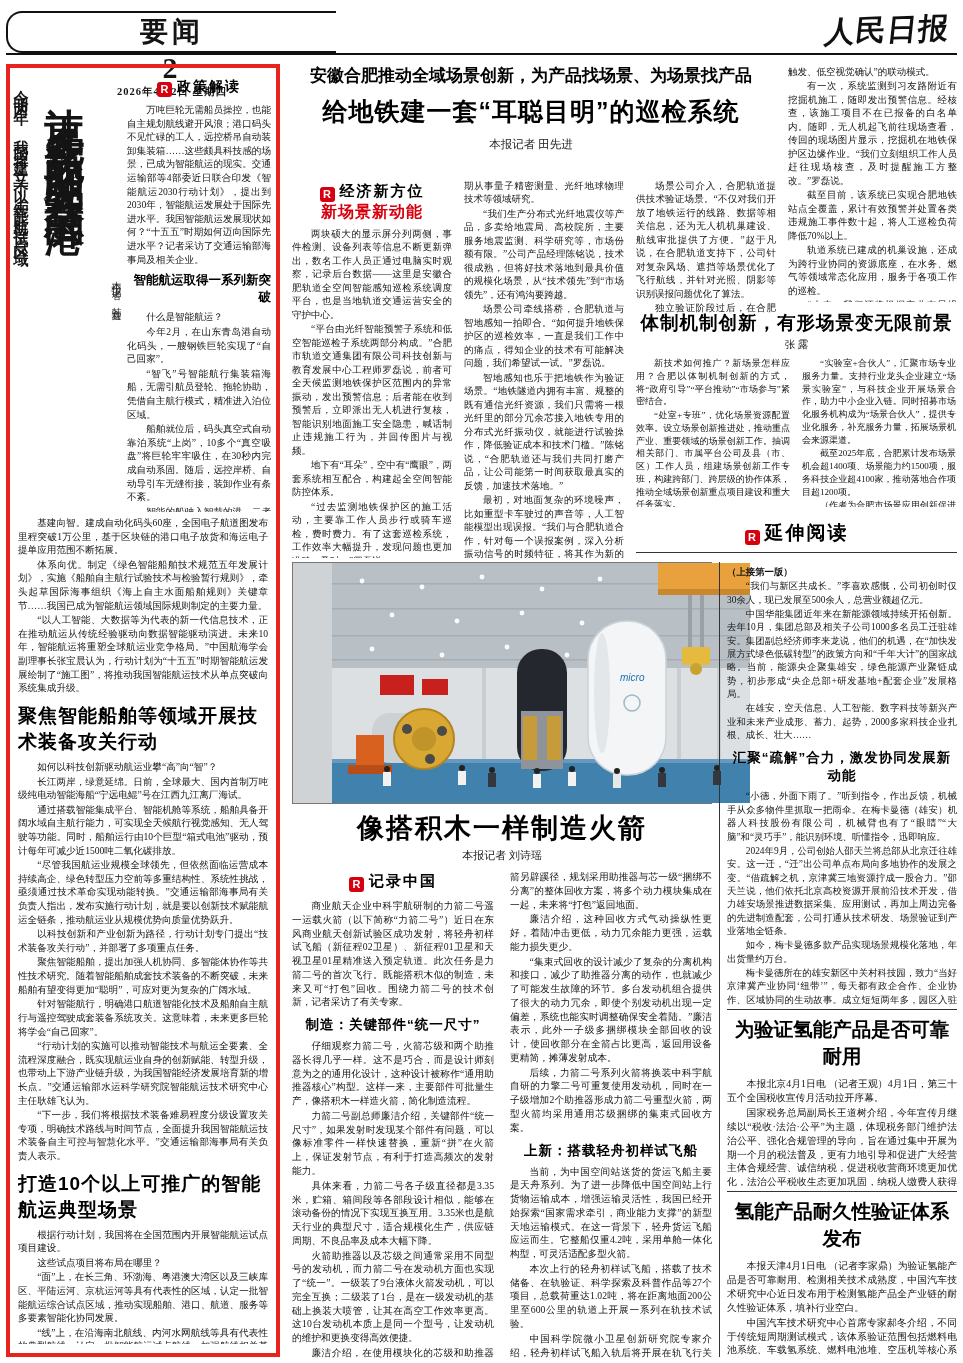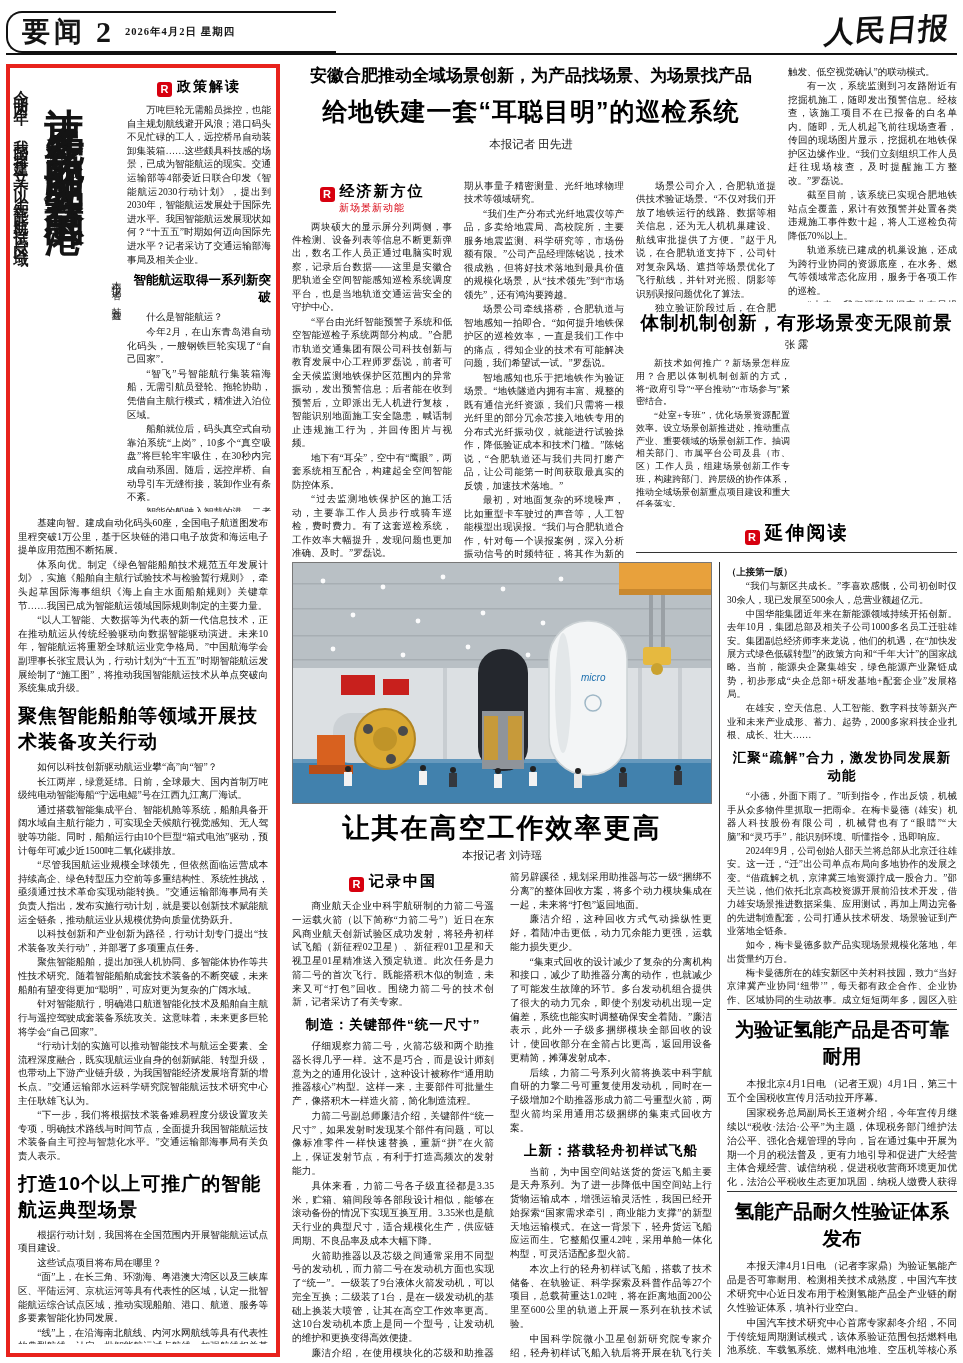--- a/index.html
+++ b/index.html
@@ -15,21 +15,21 @@
         width:15px;height:15px;text-align:center;border-radius:3px;margin-right:5px;vertical-align:-2px;}
   .badge{font-family:"Liberation Sans",sans-serif;font-weight:900;color:#000000;letter-spacing:2px;}
   .vert{writing-mode:vertical-rl;text-orientation:upright;}
   .hrule{border-top:1.5px solid #333;height:0;}
   .vrule{border-left:1.5px solid #333;width:0;}
   .subhead{font-family:"Liberation Sans",sans-serif;font-weight:900;color:#000;text-align:center;margin:6px 0 4px;}
   .byline{text-align:center;color:#222;}
   
   #masthead{position:absolute;left:6px;top:6px;width:951px;height:47px;border-bottom:2.5px solid #111;}
   #bracket{position:absolute;left:0;top:5px;width:330px;height:42px;border:2.5px solid #111;border-right:none;
-           border-radius:16px 0 0 16px;display:flex;align-items:center;padding-left:14px;box-sizing:border-box;}
+           border-radius:16px 0 0 16px;display:flex;align-items:center;box-sizing:border-box;flex-direction:column;}
   #mh-section{font-size:28px;font-weight:900;font-family:"Liberation Sans",sans-serif;letter-spacing:4px;}
   #mh-page{font-size:30px;font-weight:700;margin:0 14px 0 10px;font-family:"Liberation Serif",serif;}
   #mh-date{font-size:10.5px;font-weight:bold;letter-spacing:1px;}
   #mh-logo{position:absolute;right:8px;top:4px;font-size:30px;font-weight:900;font-family:"DejaVu Serif",serif;
            transform:skewX(-8deg) rotate(-2deg);letter-spacing:1px;color:#101010;}
   
   #ship{position:absolute;left:6px;top:64px;width:274px;height:1293px;border:4px solid #e8221c;box-sizing:border-box;}
   #ship-sub{position:absolute;left:3px;top:10px;height:625px;font-size:15px;font-weight:bold;letter-spacing:7px;line-height:1;}
   #ship-title{position:absolute;left:34px;top:8px;height:675px;font-size:40px;font-weight:900;letter-spacing:9px;
               font-family:"Liberation Sans",sans-serif;line-height:1.05;}
@@ -44,31 +44,31 @@
   #sw-kicker{font-size:17px;font-weight:900;}
   #sw-title{font-size:25px;margin-top:8px;letter-spacing:1px;}
   #sw-byline{font-size:11.5px;margin-top:9px;}
   .sw-col{font-size:9.5px;}
   #sw-c1{left:292px;top:180px;width:160px;height:378px;}
   #sw-c2{left:464px;top:180px;width:160px;height:378px;}
   #sw-c3{left:636px;top:180px;width:140px;height:136px;}
   #sw-c4{left:788px;top:66px;width:169px;height:236px;}
   #sw-badge{text-align:center;margin:2px 0 6px;line-height:1.25;}
   #sw-badge .b1{font-size:15px;}
-  #sw-badge .b2{font-size:10px;font-weight:400;letter-spacing:1px;color:#d7000f;font-family:"Liberation Sans",sans-serif;}
+  #sw-badge .b2{font-size:16px;font-weight:700;letter-spacing:1px;color:#d7000f;font-family:"Liberation Sans",sans-serif;}
   
   #tz{position:absolute;left:636px;top:310px;width:321px;height:208px;}
   #tz-title{font-size:18.5px;letter-spacing:1px;}
   #tz-byline{font-size:10.5px;margin:3px 0 5px;}
-  .tz-cols{display:flex;gap:12px;flex-direction:column;}
+  .tz-cols{display:flex;gap:12px;}
   .tz-col{width:154px;font-size:9px;height:150px;overflow:hidden;}
   #ext-badge{position:absolute;left:636px;top:520px;width:321px;text-align:center;font-size:19px;}
   #rule1{position:absolute;left:636px;top:552px;width:321px;}
   
-  #photo{position:absolute;left:292px;top:562px;width:420px;height:242px;border:1px solid #777;box-sizing:border-box;background:#cfd3d6;}
+  #photo{position:absolute;left:292px;top:562px;width:420px;height:242px;border:1px solid #777;box-sizing:border-box;background:#cfd3d6;padding-left:39px;}
   
   #vr{position:absolute;left:719px;top:562px;height:795px;}
   #ext{position:absolute;left:727px;top:566px;width:230px;height:440px;font-size:9.4px;}
   #ext .subhead{font-size:13.5px;letter-spacing:1px;margin:7px 0 5px;}
   #rule2{position:absolute;left:727px;top:1009px;width:230px;}
   #tax{position:absolute;left:727px;top:1016px;width:230px;height:170px;font-size:9.8px;}
   #tax .art-title{font-size:19.5px;}
   #rule3{position:absolute;left:727px;top:1191px;width:230px;}
   #hyd{position:absolute;left:727px;top:1198px;width:230px;height:160px;font-size:9.8px;}
   #hyd .art-title{font-size:19.5px;}
@@ -311,21 +311,21 @@
   <div id="rule3" class="hrule"></div>
 
   <div id="hyd" class="clip">
     <div class="hd art-title">氢能产品耐久性验证体系发布</div>
     <div>
         <p class="para">本报天津4月1日电 （记者李家鼎）为验证氢能产品是否可靠耐用、检测相关技术成熟度，中国汽车技术研究中心近日发布用于检测氢能产品全产业链的耐久性验证体系，填补行业空白。</p>
         <p class="para">中国汽车技术研究中心首席专家郝冬介绍，不同于传统短周期测试模式，该体系验证范围包括燃料电池系统、车载氢系统、燃料电池堆、空压机等核心系统和部件，膜电极、双极板、质子交换膜关键材料，以及燃料电池汽车、氢能两轮车、氢能无人机等终端产品，并延伸至水电解制氢等产业链关键环节。项目通过长时间、高负荷、极端工况连续测试，为氢能产品研发、升级提供数据参考。</p>
       </div>
   </div>
 
-  <div id="rk-title" class="hd center">让其在高空工作效率更高</div>
+  <div id="rk-title" class="hd center">像搭积木一样制造火箭</div>
   <div id="rk-byline" class="byline">本报记者 刘诗瑶</div>
   <div id="rk-c1" class="clip">
     <div id="rk-badge">
       <span class="rbox">R</span><span class="badge" style="font-size:15px">记录中国</span>
     </div>
     <p class="para">商业航天企业中科宇航研制的力箭二号遥一运载火箭（以下简称“力箭二号”）近日在东风商业航天创新试验区成功发射，将轻舟初样试飞船（新征程02卫星）、新征程01卫星和天视卫星01星精准送入预定轨道。此次任务是力箭二号的首次飞行。既能搭积木似的制造，未来又可“打包”回收。围绕力箭二号的技术创新，记者采访了有关专家。</p>
     <div class="subhead rk-h3">制造：关键部件“统一尺寸”</div>
     <div>
         <p class="para">仔细观察力箭二号，火箭芯级和两个助推器长得几乎一样。这不是巧合，而是设计师刻意为之的通用化设计，这种设计被称作“通用助推器核心”构型。这样一来，主要部件可批量生产，像搭积木一样造火箭，简化制造流程。</p>
         <p class="para">力箭二号副总师廉洁介绍，关键部件“统一尺寸”，如果发射时发现某个部件有问题，可以像标准零件一样快速替换，重新“拼”在火箭上，保证发射节点，有利于打造高频次的发射能力。</p>

